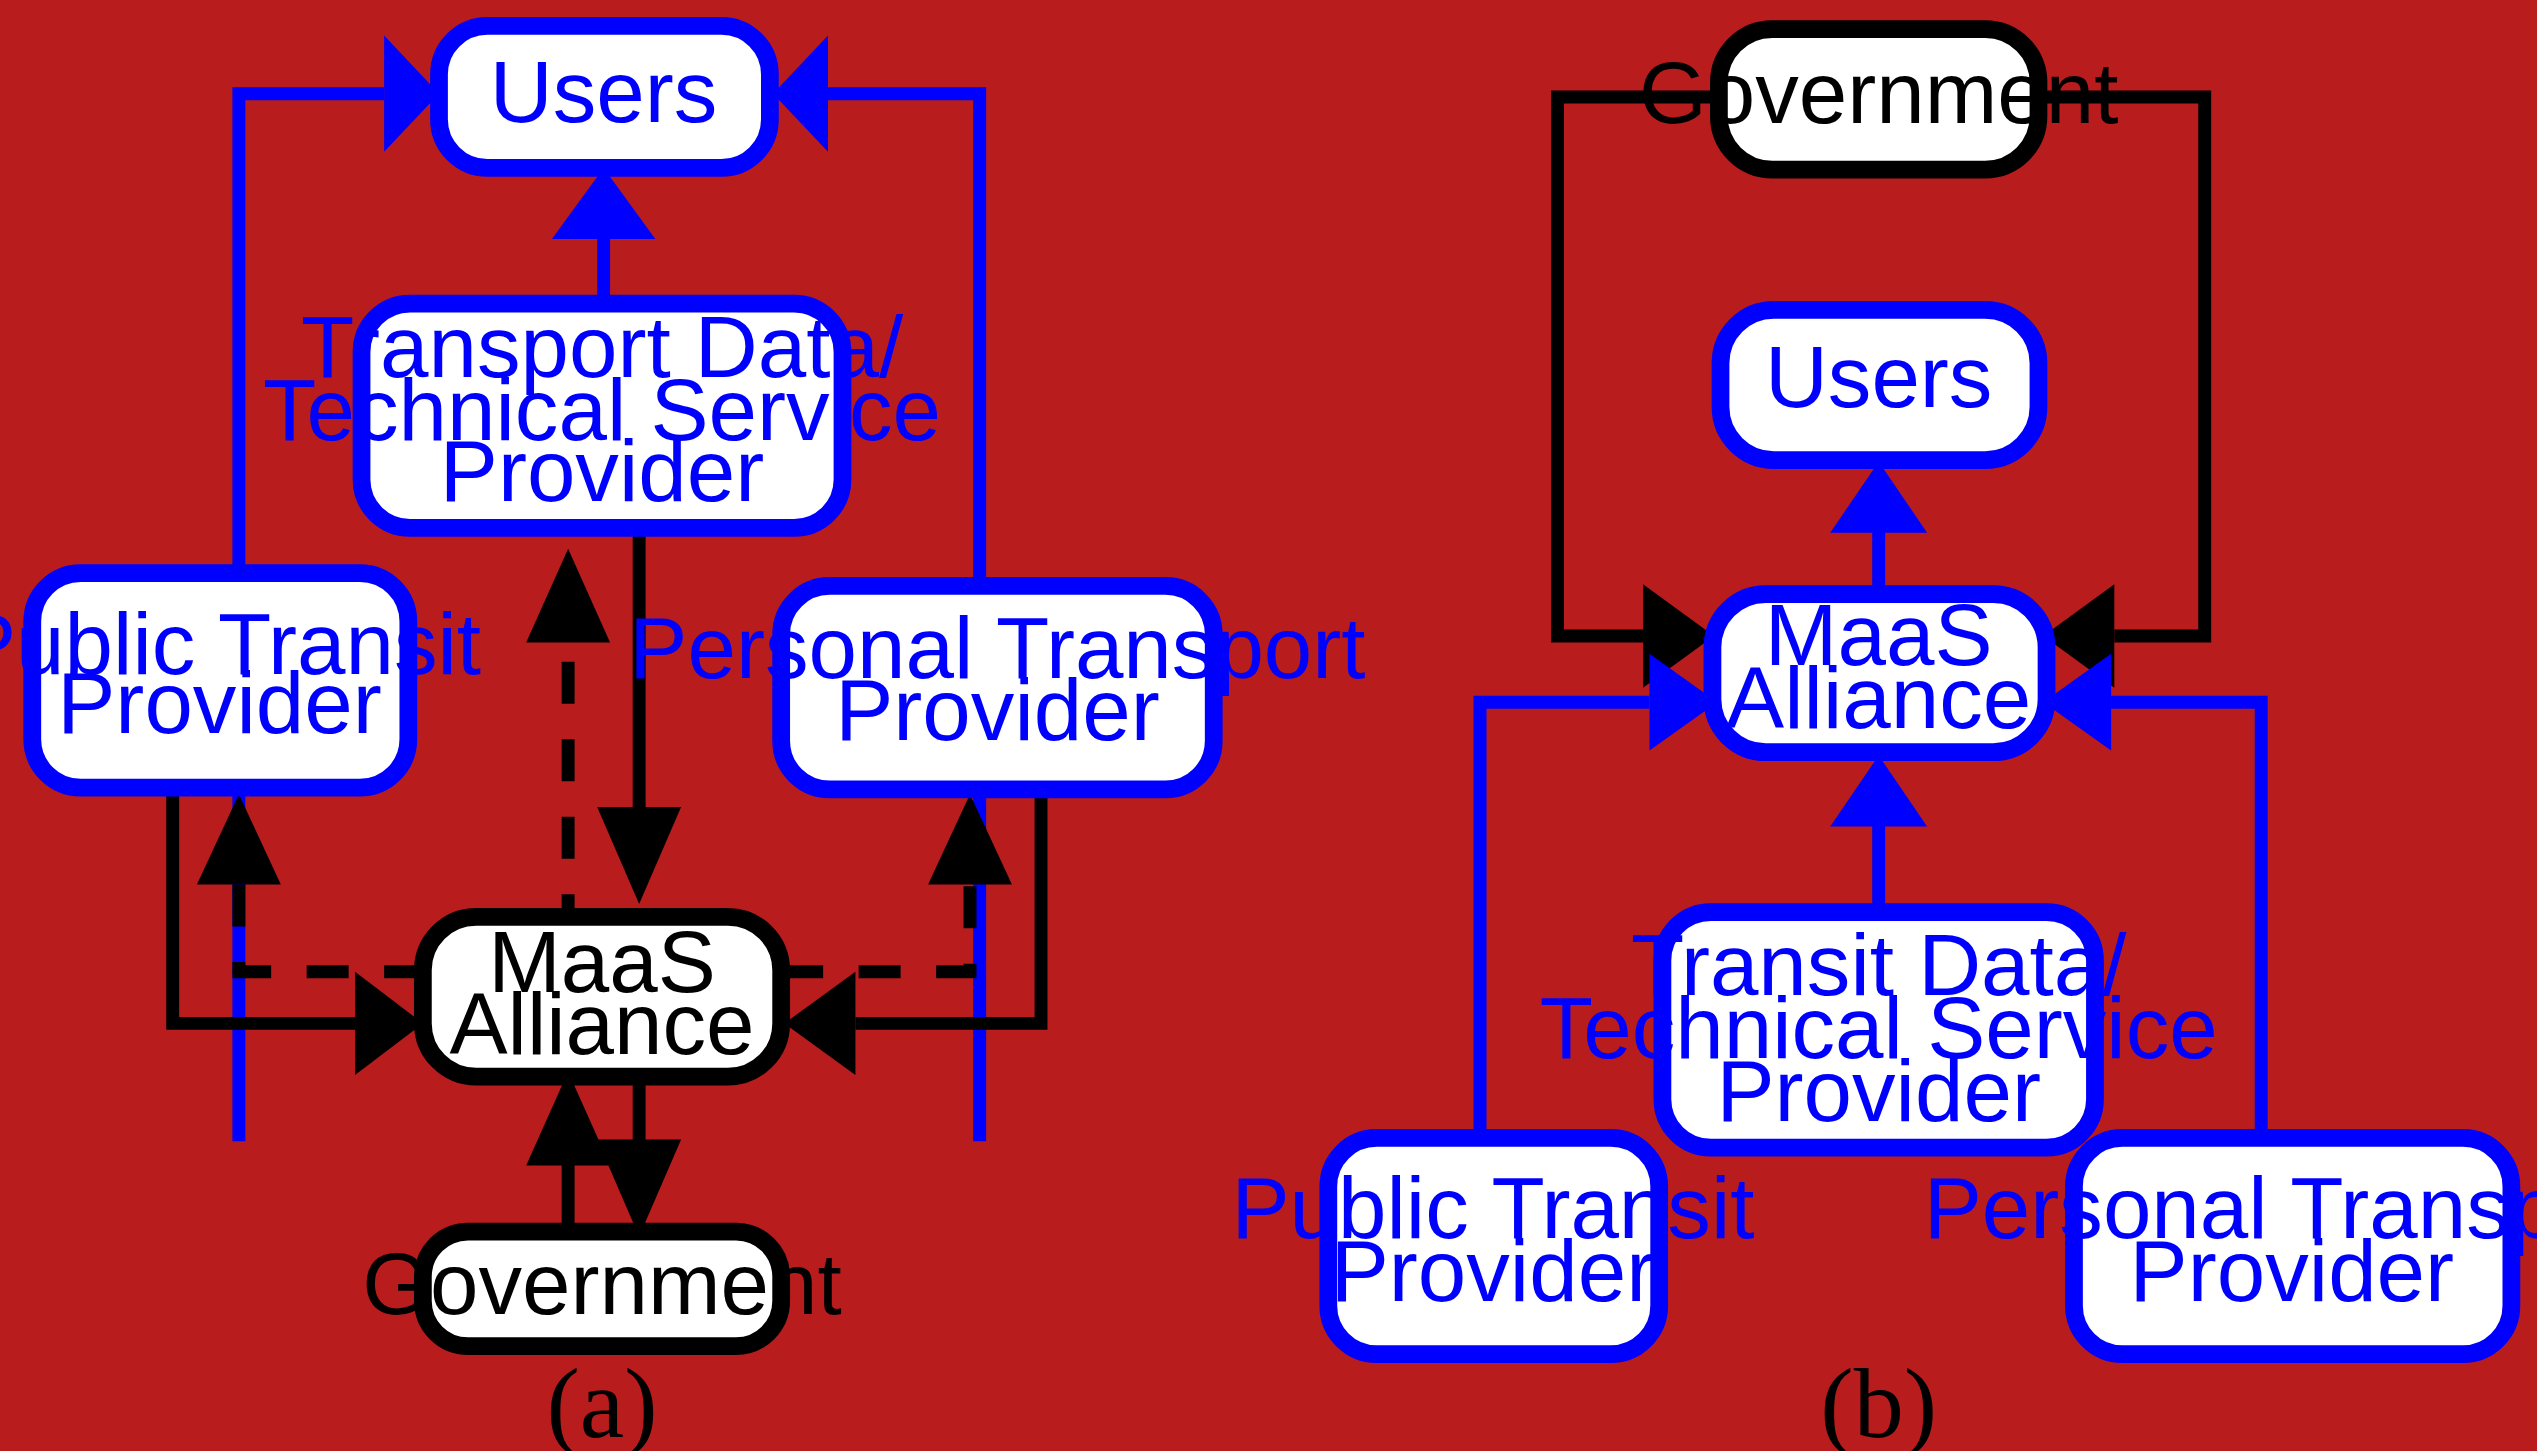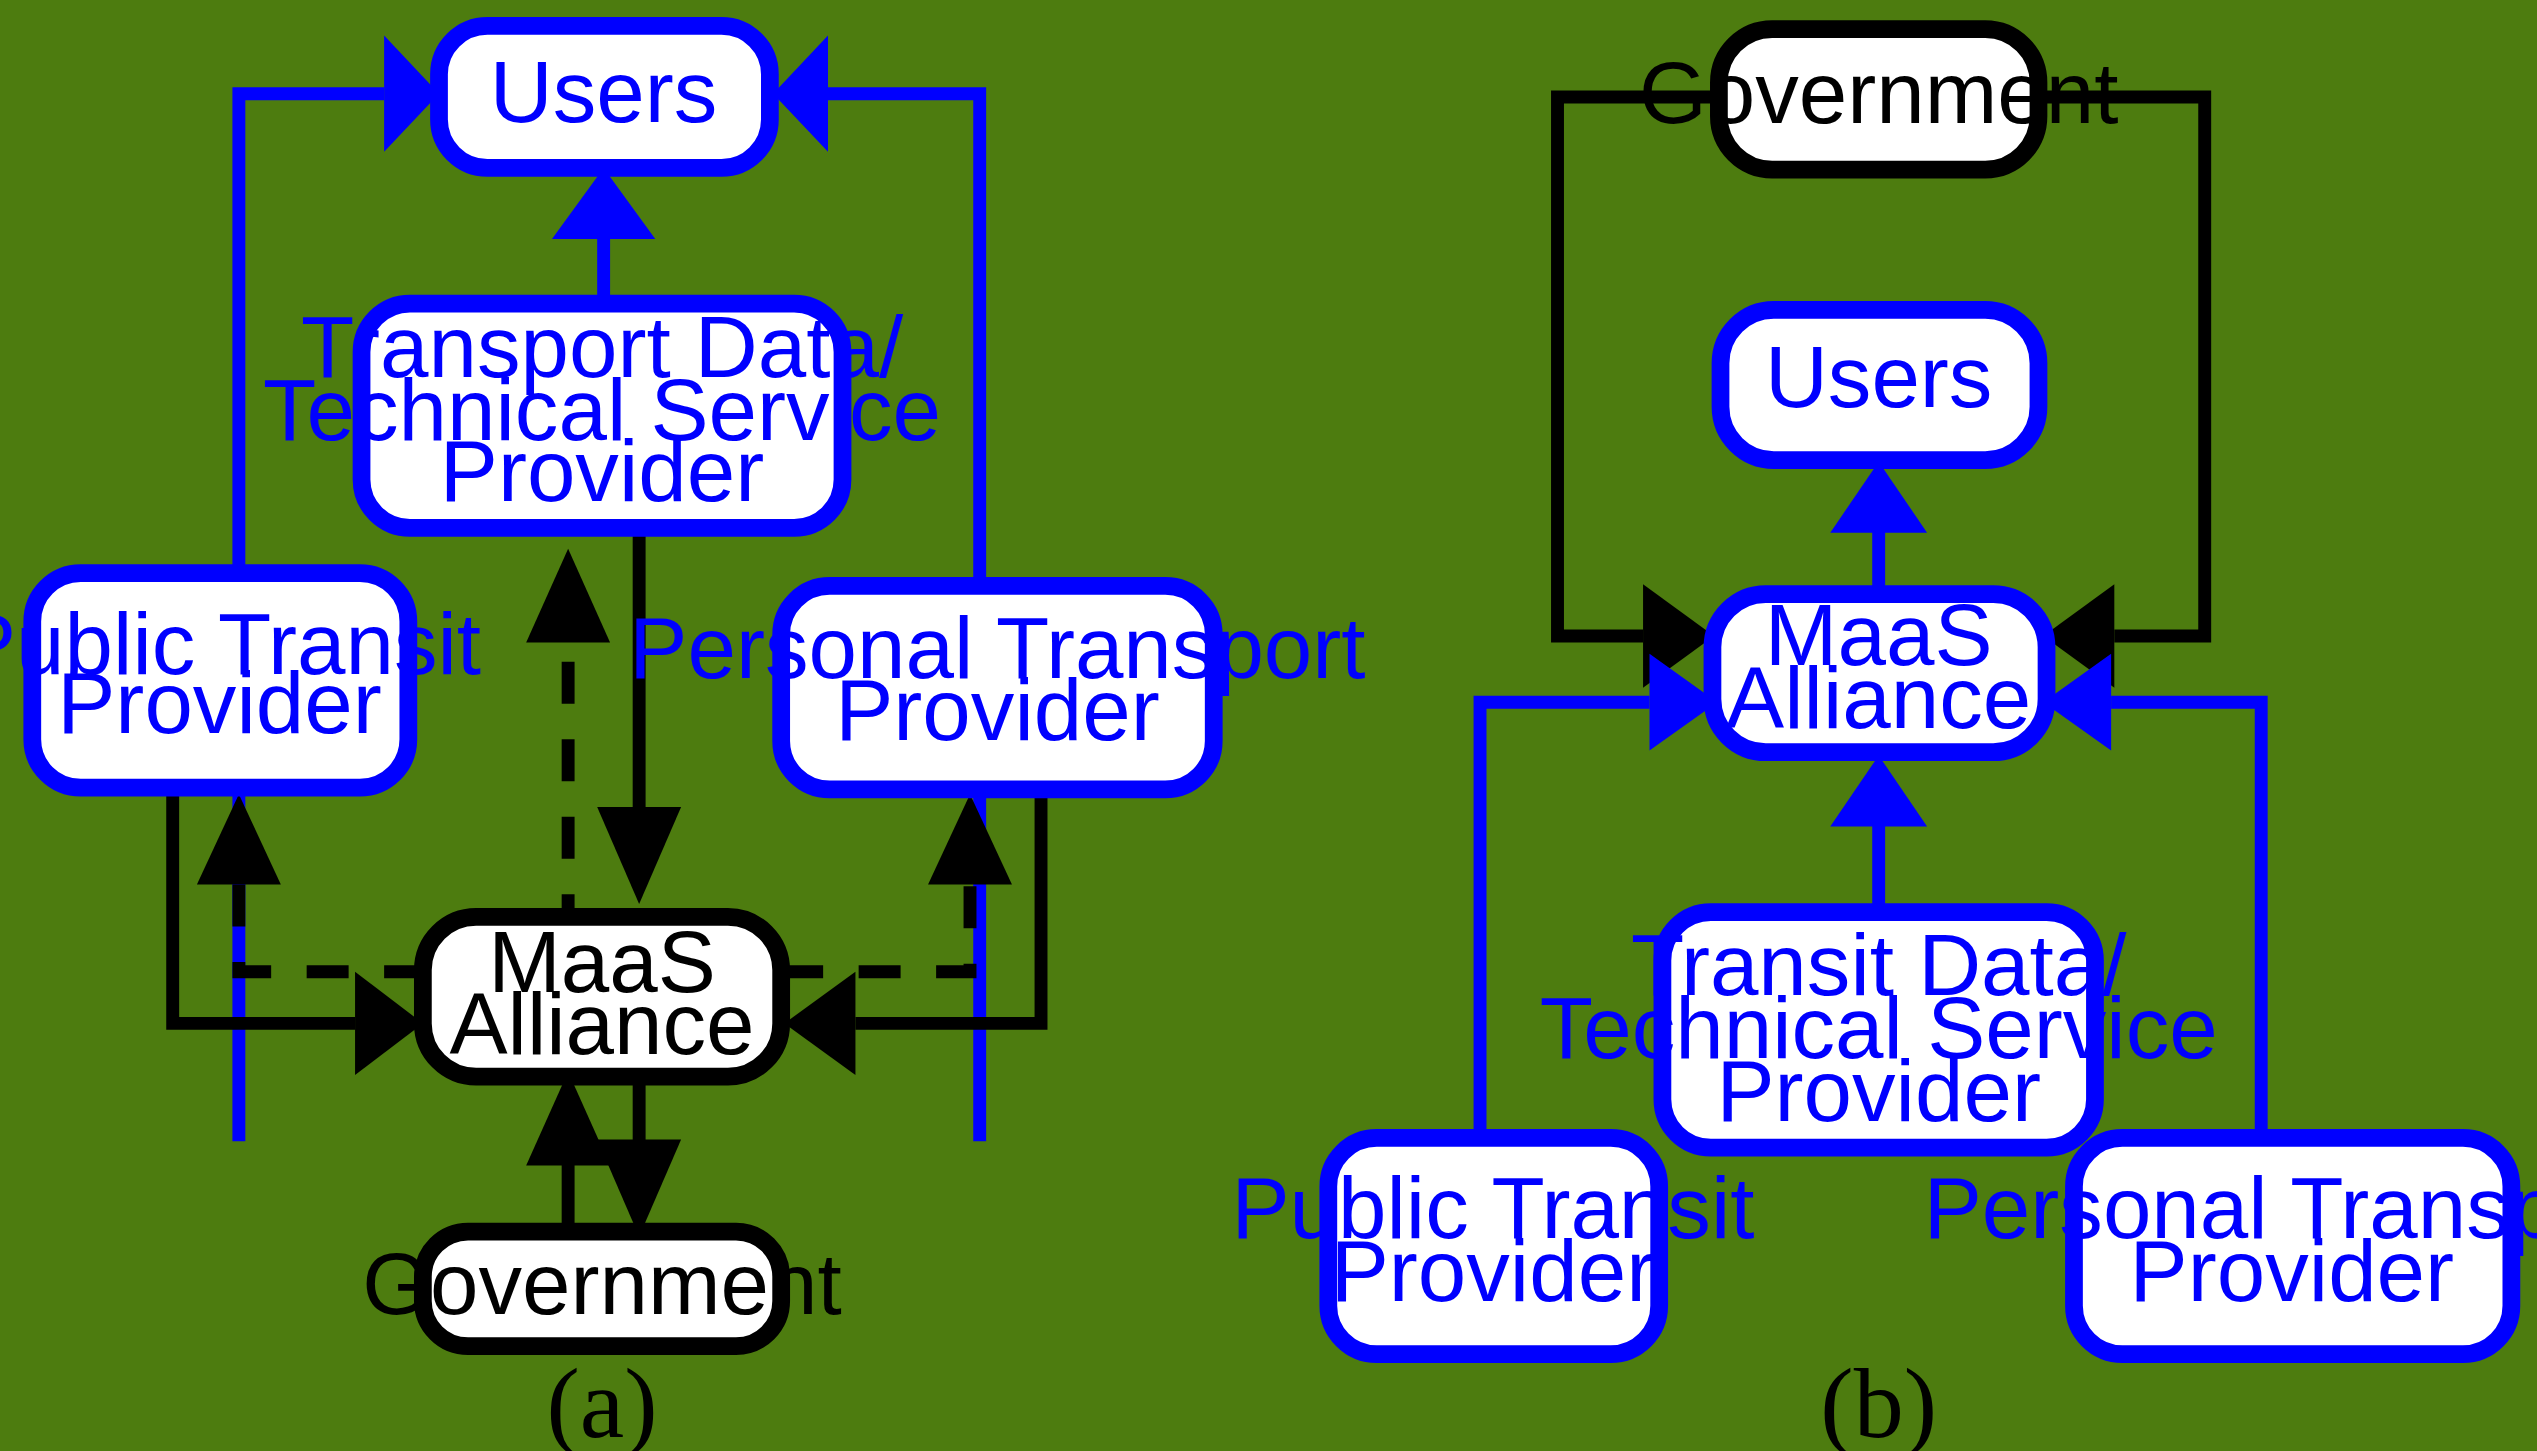--- a/index.html
+++ b/index.html
@@ -10,21 +10,21 @@
   body {
     width: 2538px;
     height: 1452px;
     font-family: "Liberation Sans", sans-serif;
     overflow: hidden;
   }
   #diagram-root {
     position: relative;
     width: 2538px;
     height: 1452px;
-    background: #4d7c0f;
+    background: #b91c1c;
   }
   svg.figure {
     display: block;
     width: 2538px;
     height: 1452px;
   }
   .node-label {
     font-family: "Liberation Sans", sans-serif;
     font-size: 54px;
     text-anchor: middle;

